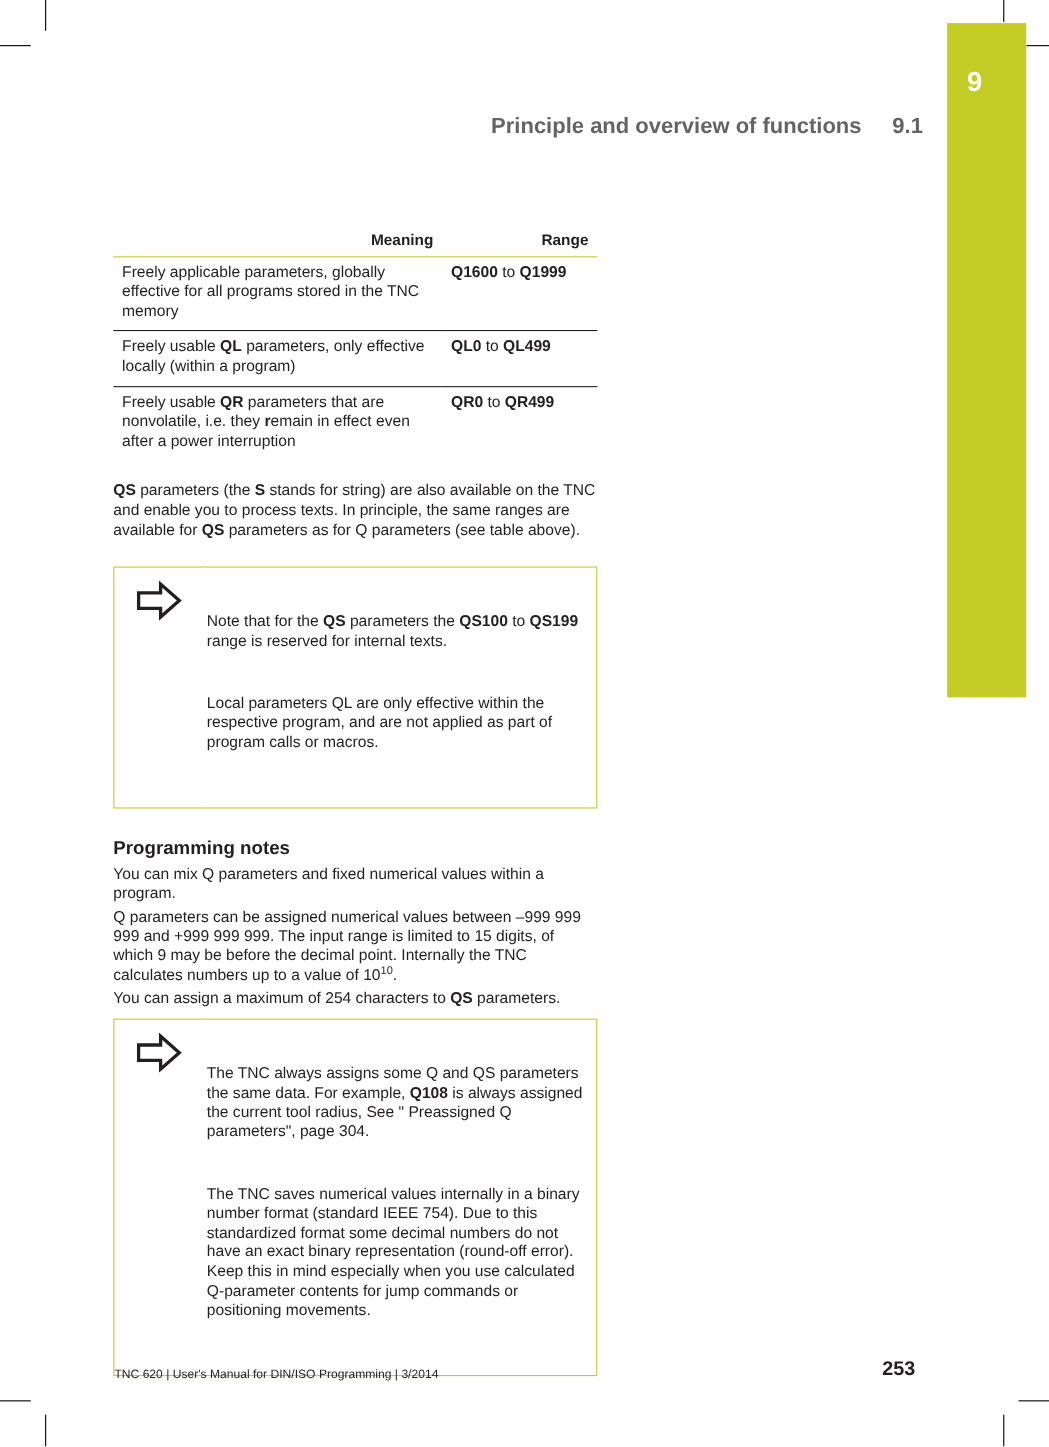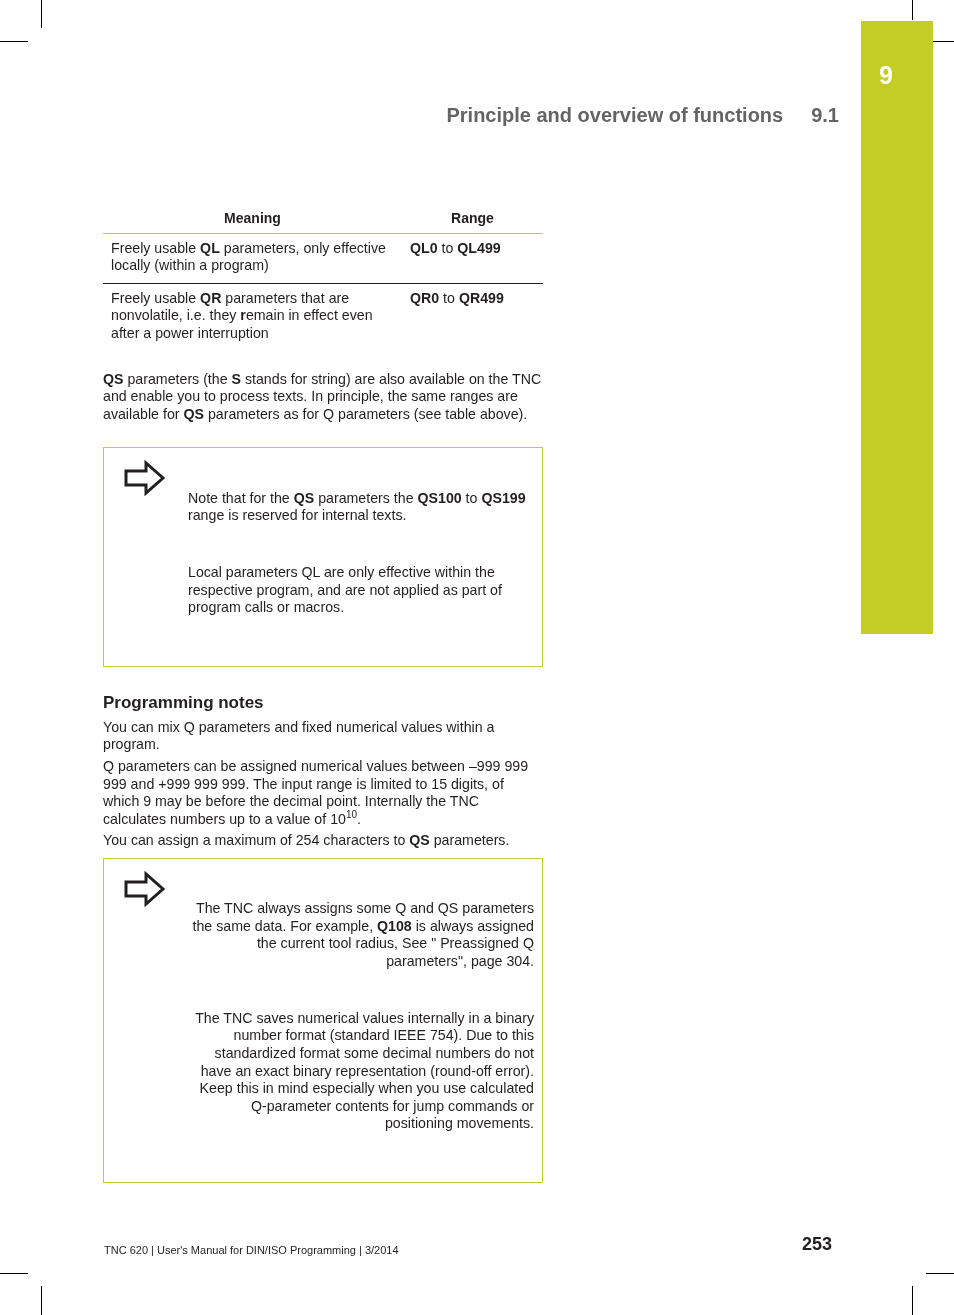--- a/index.html
+++ b/index.html
@@ -18,21 +18,21 @@
     color: #fff; font-weight: bold; font-size: 25px;
   }
   .running-head {
     position: absolute; top: 104px; right: 115px;
     font-size: 20px; font-weight: bold; color: #646464; white-space: nowrap;
   }
   .running-head .sec { margin-left: 28px; }
   .content { position: absolute; left: 103px; top: 208px; width: 440px; font-size: 14.2px; line-height: 17.6px; }
   table.param { width: 440px; border-collapse: collapse; }
   table.param th {
-    text-align: center; font-weight: bold; font-size: 14px; padding: 2px 8px 5px 8px;
+    text-align: right; font-weight: bold; font-size: 14px; padding: 2px 8px 5px 8px;
     border-bottom: 1.5px solid #c3cd26;
   }
   table.param td {
     vertical-align: top; padding: 6px 8px 8px 8px; border-bottom: 1px solid #231f20;
   }
   table.param tr:last-child td { border-bottom: none; }
   table.param td.meaning { width: 283px; }
   b { font-weight: bold; }
   p { margin: 0 0 4px 0; }
   .para { margin-top: 12px; }
@@ -77,20 +77,24 @@
 
   <table class="param">
     <thead>
       <tr>
         <th>Meaning</th>
         <th>Range</th>
       </tr>
     </thead>
     <tbody>
       <tr>
+        <td class="meaning"><span>Freely applicable parameters, globally effective for all programs stored in the TNC memory</span></td>
+        <td><b>Q1600</b><span style="white-space:pre"> to </span><b>Q1999</b></td>
+      </tr>
+      <tr>
         <td class="meaning"><span style="white-space:pre-wrap">Freely usable </span><b>QL</b><span style="white-space:pre-wrap"> parameters, only effective locally (within a program)</span></td>
         <td><b>QL0</b><span style="white-space:pre"> to </span><b>QL499</b></td>
       </tr>
       <tr>
         <td class="meaning"><span style="white-space:pre-wrap">Freely usable </span><b>QR</b><span style="white-space:pre-wrap"> parameters that are nonvolatile, i.e. they </span><b>r</b><span>emain in effect even after a power interruption</span></td>
         <td><b>QR0</b><span style="white-space:pre"> to </span><b>QR499</b></td>
       </tr>
     </tbody>
   </table>
 
@@ -106,21 +110,21 @@
       <p><span>Note that for the </span><b>QS</b><span> parameters the </span><b>QS100</b><span> to </span><b>QS199</b><span> range is reserved for internal texts.</span></p>
       <p>Local parameters QL are only effective within the respective program, and are not applied as part of program calls or macros.</p>
     </div>
   </div>
 
   <h2 class="section">Programming notes</h2>
   <p>You can mix Q parameters and fixed numerical values within a program.</p>
   <p><span>Q parameters can be assigned numerical values between –999 999 999 and +999 999 999. The input range is limited to 15 digits, of which 9 may be before the decimal point. Internally the TNC calculates numbers up to a value of 10</span><sup>10</sup><span>.</span></p>
   <p style="white-space:pre-wrap"><span>You can assign a maximum of 254 characters to </span><b>QS</b><span> parameters.</span></p>
 
-  <div class="note" style="margin-top:8px;text-align:right;">
+  <div class="note" style="margin-top:8px;">
     <div class="icon-col">
       <svg width="42" height="36" viewBox="0 0 42 36">
         <path d="M2 11 H22 V3 L39 18 L22 33 V25 H2 Z" fill="#fff" stroke="#231f20" stroke-width="3" stroke-linejoin="miter"></path>
       </svg>
     </div>
     <div class="text-col" style="white-space:pre-wrap">
       <p><span>The TNC always assigns some Q and QS parameters the same data. For example, </span><b>Q108</b><span> is always assigned the current tool radius, See " Preassigned Q parameters", page 304.</span></p>
       <p>The TNC saves numerical values internally in a binary number format (standard IEEE 754). Due to this standardized format some decimal numbers do not have an exact binary representation (round-off error). Keep this in mind especially when you use calculated Q-parameter contents for jump commands or positioning movements.</p>
     </div>
   </div>

